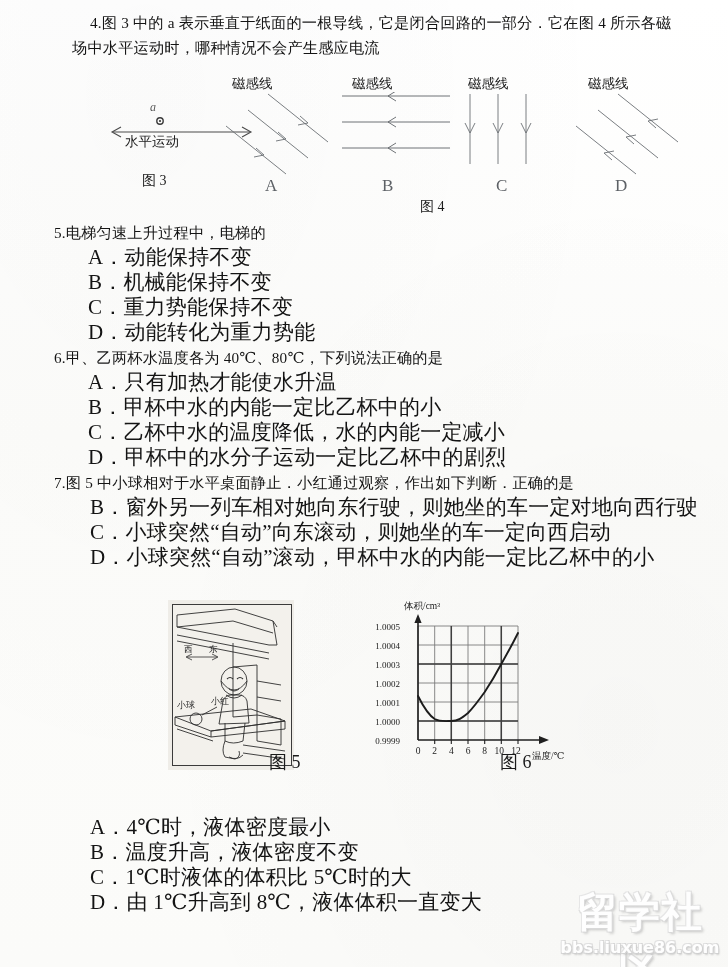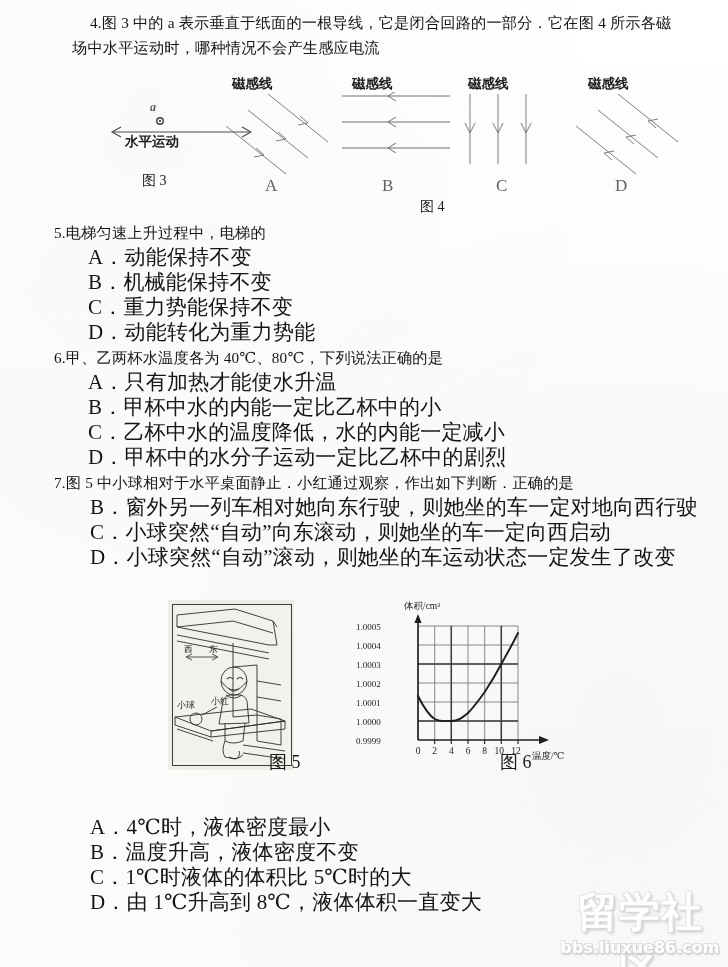--- a/index.html
+++ b/index.html
@@ -54,21 +54,20 @@
   .figblock4 {
     position: absolute;
     left: 0; top: 68px;
     width: 728px; height: 155px;
   }
   .lbl {
     position: absolute;
     font-size: 13.5px;
     color: #1b1b1b;
     white-space: nowrap;
-    font-weight: bold;
   }
   .lbl-cap {
     position: absolute;
     font-size: 14px;
     color: #1b1b1b;
     white-space: nowrap;
   }
   .lbl-letter {
     position: absolute;
     font-size: 17px;
@@ -115,20 +114,21 @@
   .chart-xlabel {
     position: absolute;
     font-size: 9.5px;
     color: #1b1b1b;
     white-space: nowrap;
   }
   .ytick {
     position: absolute;
     font-size: 9px;
     color: #1b1b1b;
+    text-align: right;
     width: 44px;
     white-space: nowrap;
   }
   .xtick {
     position: absolute;
     font-size: 9.5px;
     color: #1b1b1b;
     text-align: center;
     width: 14px;
   }
@@ -281,21 +281,21 @@
     <div class="opt">A．只有加热才能使水升温</div>
     <div class="opt">B．甲杯中水的内能一定比乙杯中的小</div>
     <div class="opt">C．乙杯中水的温度降低，水的内能一定减小</div>
     <div class="opt">D．甲杯中的水分子运动一定比乙杯中的剧烈</div>
   </div>
 
   <div class="q" style="left:54px; top:470px; width:664px;">
     <div>7.图 5 中小球相对于水平桌面静止．小红通过观察，作出如下判断．正确的是</div>
     <div class="opt opt-sp">B．窗外另一列车相对她向东行驶，则她坐的车一定对地向西行驶</div>
     <div class="opt opt-sp">C．小球突然“自动”向东滚动，则她坐的车一定向西启动</div>
-    <div class="opt opt-sp">D．小球突然“自动”滚动，则她坐的车运动状态一定发生了改变</div>
+    <div class="opt opt-sp">D．小球突然“自动”滚动，甲杯中水的内能一定比乙杯中的小</div>
   </div>
 
   <div class="fig5-wrap"></div>
   <div class="fig5">
     <svg width="116" height="158" viewBox="0 0 116 158">
       <g stroke="#2e2e2e" stroke-width="0.9" fill="none">
 
         <path d="M4,10 L62,4 L100,16 L104,22"></path>
         <path d="M4,10 L4,22 L60,16 L100,28"></path>
         <path d="M4,22 L96,40"></path>

